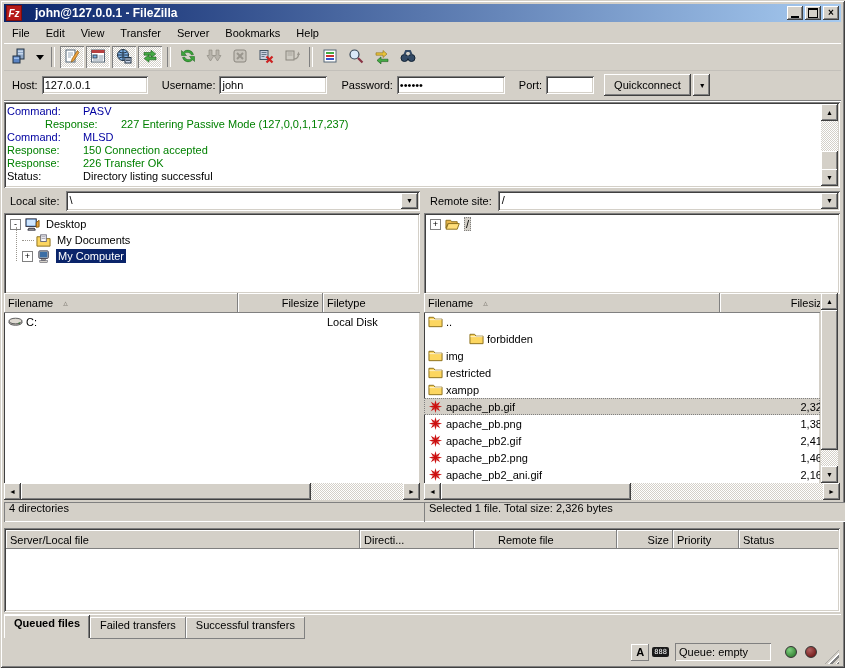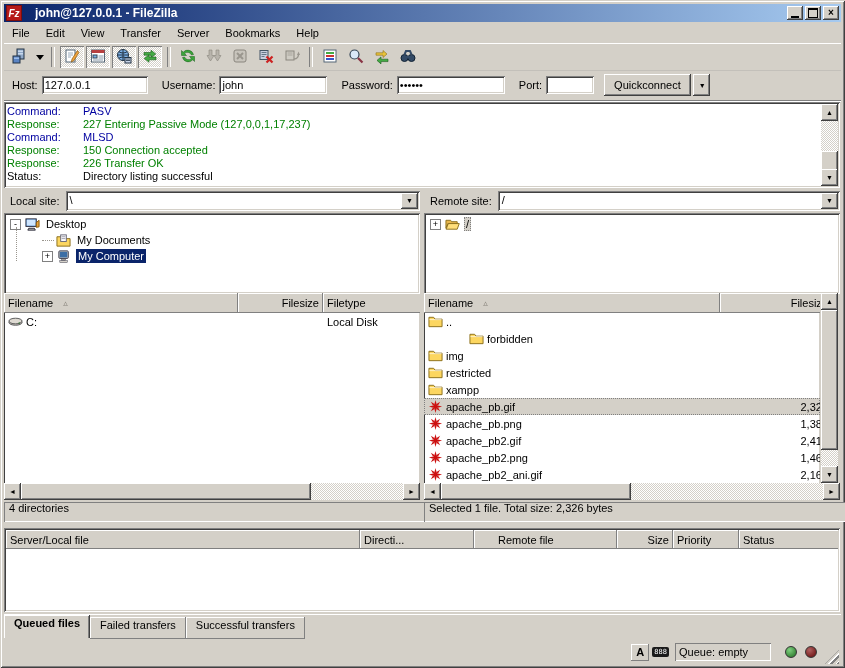--- a/index.html
+++ b/index.html
@@ -62,21 +62,21 @@
   
   .sitebar{position:absolute;top:190px;height:21px;display:flex;align-items:center;}
   .combo{position:relative;height:20px;background:#fff;flex:1;
     box-shadow:inset 1px 1px 0 #808080,inset -1px -1px 0 #fff,inset 2px 2px 0 #404040,inset -2px -2px 0 #D4D0C8;}
   .combo .val{position:absolute;left:4px;top:3px;}
   .combo .cdrop{position:absolute;right:2px;top:2px;width:17px;height:16px;display:flex;align-items:center;justify-content:center;
     font-size:7px;background:#D4D0C8;box-shadow:inset -1px -1px 0 #404040,inset 1px 1px 0 #fff,inset -2px -2px 0 #808080;}
   .treebox{position:absolute;top:213px;height:78px;background:#fff;
     box-shadow:inset 1px 1px 0 #808080,inset -1px -1px 0 #fff,inset 2px 2px 0 #404040,inset -2px -2px 0 #D4D0C8;overflow:hidden;}
   .trow{height:16px;display:flex;align-items:center;padding-left:6px;white-space:nowrap;}
-  .trow.lvl1{padding-left:38px;}
+  .trow.lvl1{padding-left:18px;}
   .expander{width:9px;height:9px;border:1px solid #808080;background:#fff;font-size:9px;line-height:7px;text-align:center;
     display:inline-flex;align-items:center;justify-content:center;margin-right:4px;flex:none;}
   .hline{width:12px;border-top:1px dotted #9a968e;margin-right:2px;flex:none;}
   .vdots{position:absolute;border-left:1px dotted #9a968e;}
   .ticon{width:15px;height:15px;margin-right:4px;flex:none;}
   .ticon svg{width:15px;height:15px;}
   .tlabel{padding:1px 2px;}
   .sel-active{background:#0A246A;color:#fff;}
   .sel-inactive{background:#D4D0C8;outline:1px dotted #808080;outline-offset:-1px;}
   
@@ -270,21 +270,21 @@
     <label>Port:</label>
     <input class="qcinput" style="width: 42px;" value="">
     <span class="gap10"></span>
     <button class="qcbtn">Quickconnect</button>
     <button class="qcdrop"><span>▼</span></button>
   </div>
 
   <div class="logbox">
     <div class="loglines" id="loglines">
         <div class="logline" style="color: rgb(0, 0, 160);"><span class="loglabel">Command:</span><span>PASV</span></div>
-        <div class="logline" style="color: rgb(0, 128, 0);"><span class="loglabel">Response:</span><span>227 Entering Passive Mode (127,0,0,1,17,237)</span></div>
+        <div class="logline" style="color: rgb(0, 128, 0); margin-left: 38px;"><span class="loglabel">Response:</span><span>227 Entering Passive Mode (127,0,0,1,17,237)</span></div>
         <div class="logline" style="color: rgb(0, 0, 160);"><span class="loglabel">Command:</span><span>MLSD</span></div>
         <div class="logline" style="color: rgb(0, 128, 0);"><span class="loglabel">Response:</span><span>150 Connection accepted</span></div>
         <div class="logline" style="color: rgb(0, 128, 0);"><span class="loglabel">Response:</span><span>226 Transfer OK</span></div>
         <div class="logline" style="color: rgb(0, 0, 0);"><span class="loglabel">Status:</span><span>Directory listing successful</span></div>
       </div>
     <div class="sbv dither" style="right:2px;top:2px;bottom:2px;">
       <span class="sbbtn" style="top:0;left:0;">▲</span>
       <span class="sbthumb" style="left:0;width:17px;top:47px;height:20px;"></span>
       <span class="sbbtn" style="bottom:0;left:0;">▼</span>
     </div>

